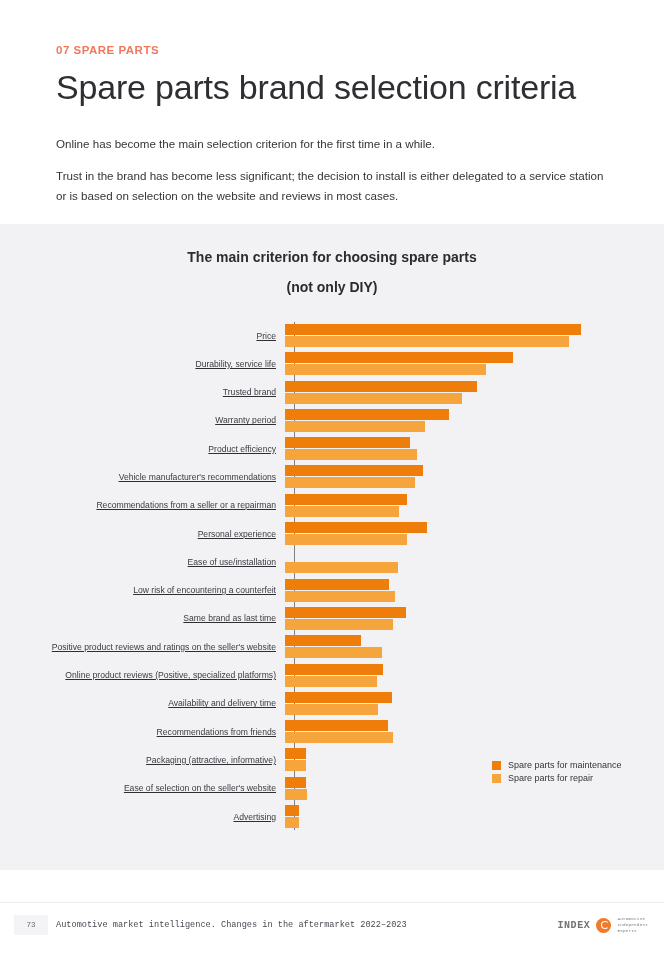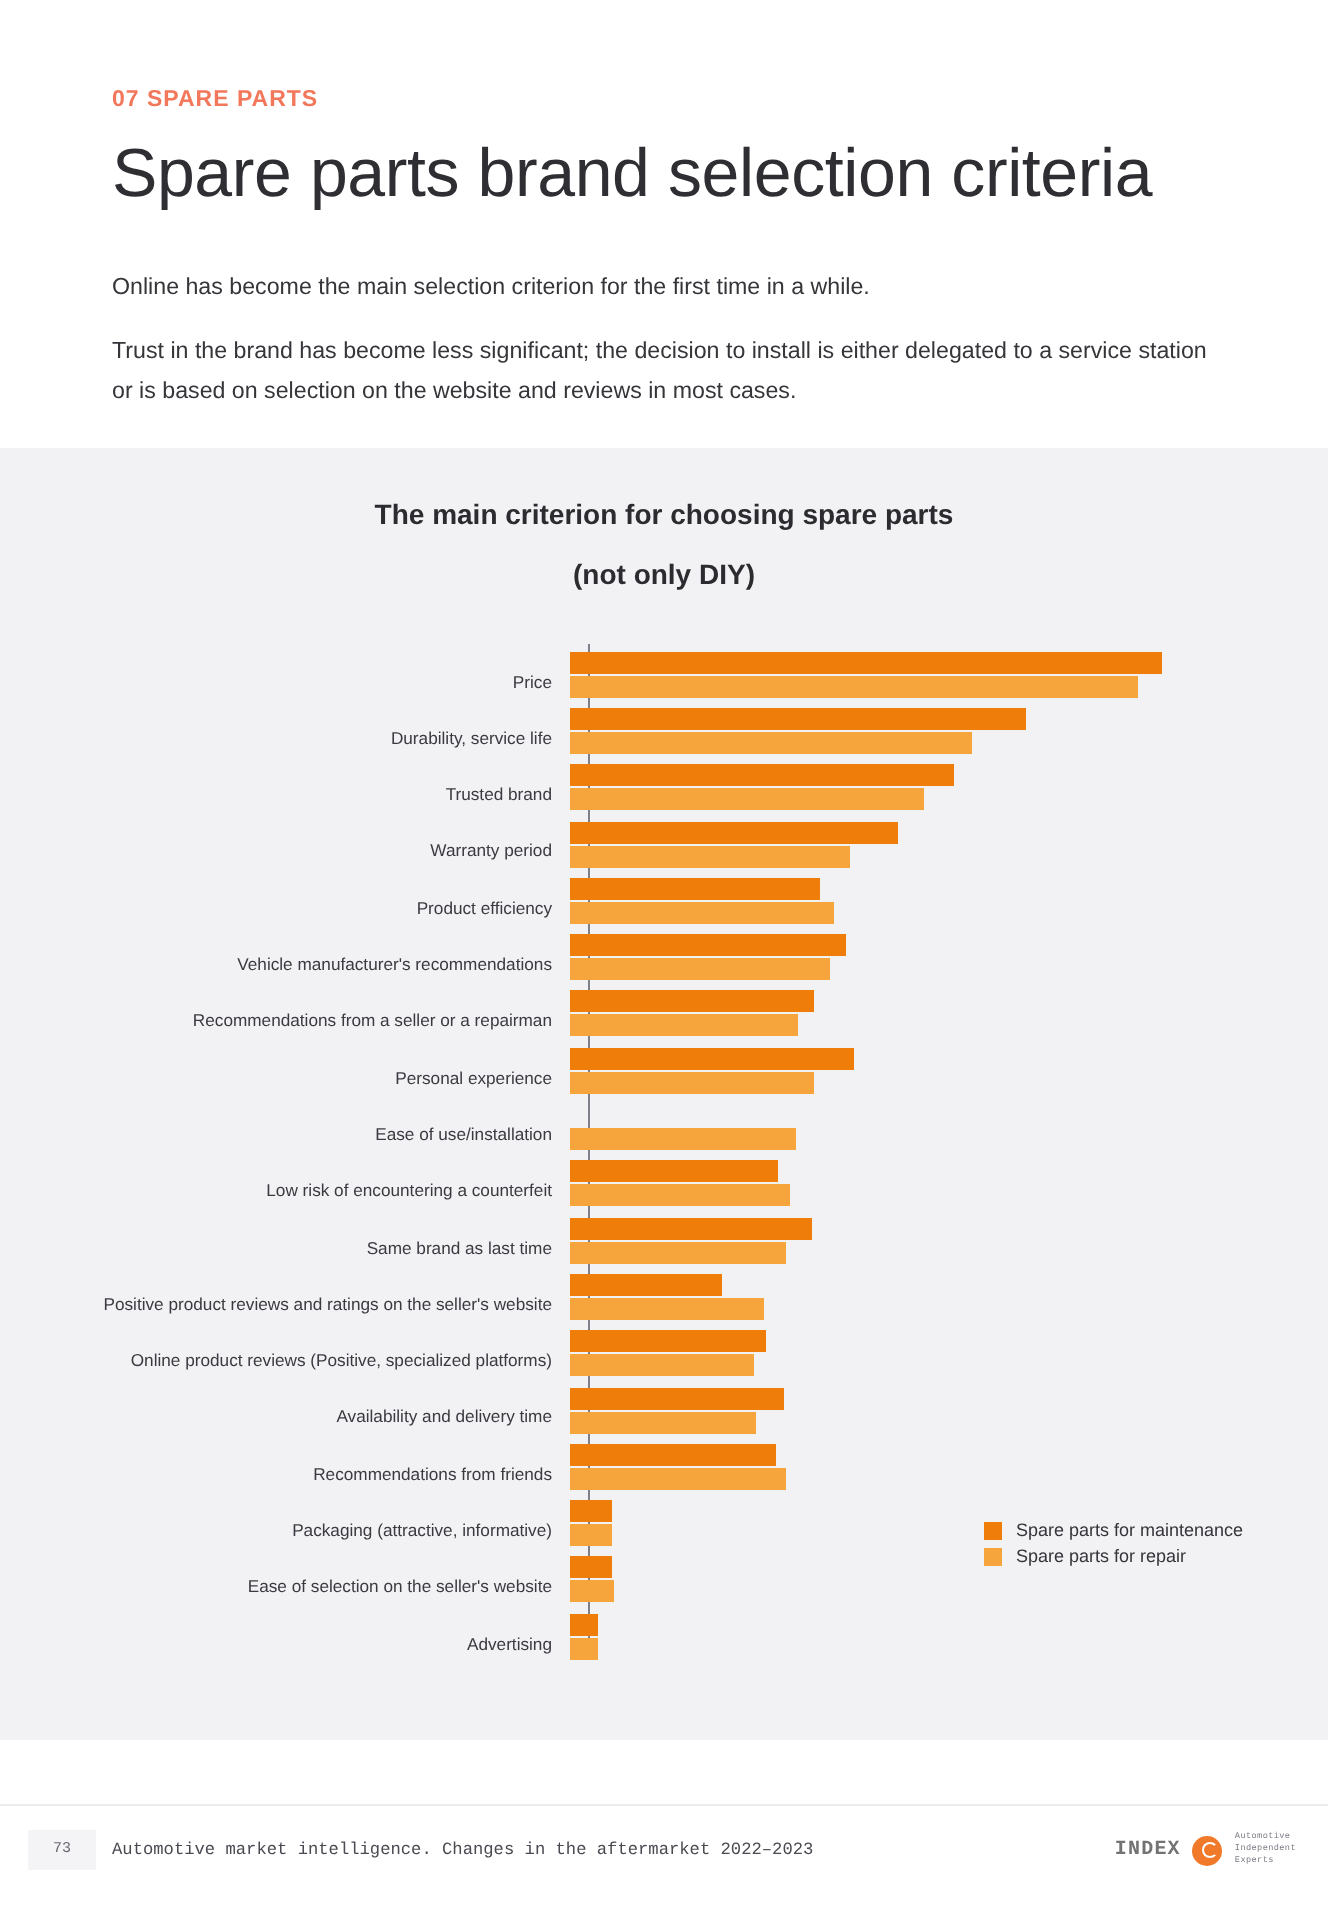--- a/index.html
+++ b/index.html
@@ -69,21 +69,22 @@
   .plot {
     position: absolute;
     left: 0;
     top: 322px;   
     width: 664px;
   }
   .row {
     position: relative;
     height: 28.3px;
     display: flex;
-    align-items: center;
+    align-items: flex-start;
+    text-decoration: underline;
   }
   .row-label {
     width: 285px;
     padding-right: 9px;
     text-align: right;
     font-size: 8.6px;
     color: #3a3a40;
     line-height: 1;
     padding-top: 9.5px;
     white-space: nowrap;

